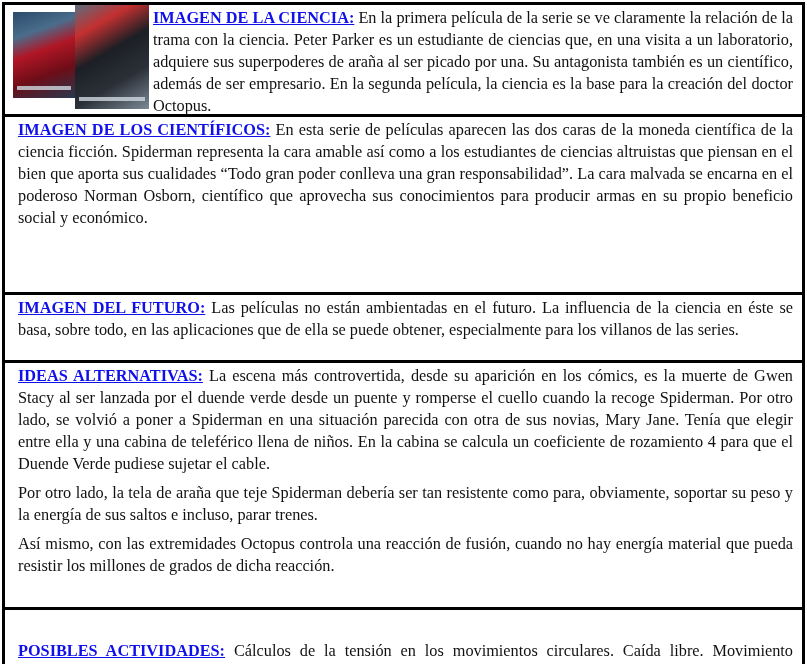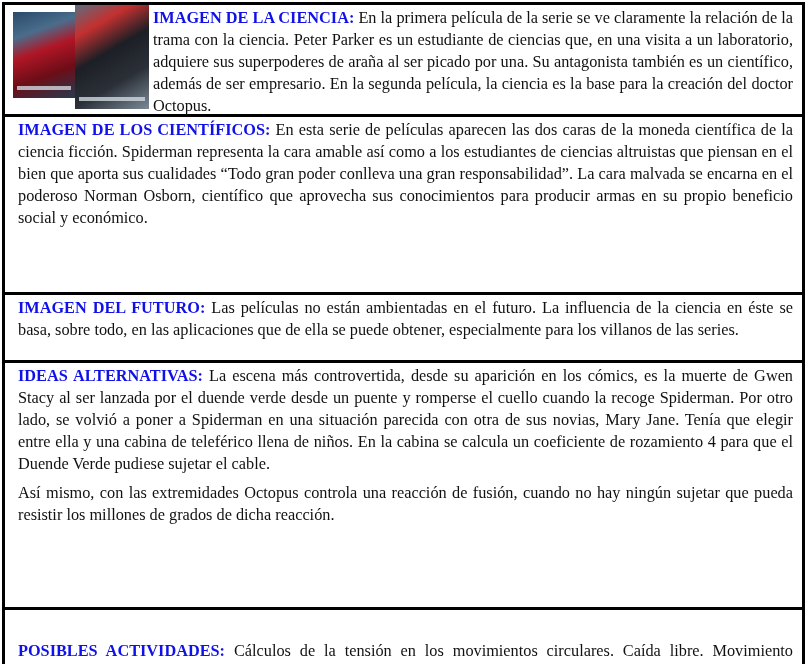--- a/index.html
+++ b/index.html
@@ -5,21 +5,21 @@
   html, body { margin:0; padding:0; background:#ffffff; }
   body { width:807px; height:664px; overflow:hidden; }
   .doc {
     position:absolute; left:2px; top:2px; width:797px;
     border:3px solid #000; background:#fff;
     font-family: "Liberation Serif", "DejaVu Serif", serif;
     font-size:16.3px; line-height:22px; color:#111;
   }
   .section { border-bottom:3px solid #000; padding:2px 9px 5px 13px; text-align:justify; }
   .section:last-child { border-bottom:none; }
-  .heading { color:#1010e8; font-weight:bold; }
+  .heading { color:#1010e8; font-weight:bold;text-decoration:underline; }
   p { margin:0; }
   p + p { margin-top:7px; }
   .s1 { height:104px; position:relative; padding-left:0; padding-top:0; }
   .posters { position:absolute; left:5px; top:0px; width:140px; height:104px; }
   .poster1 { position:absolute; left:3px; top:7px; width:62px; height:86px;
     background: linear-gradient(160deg,#2a4a6a 0%,#4a6d8c 25%,#b01626 45%,#6d0d17 70%,#263a50 100%); }
   .poster1 .title, .poster2 .title { position:absolute; left:4px; right:4px; bottom:8px; height:4px; background:#cfd8e0; opacity:.8; }
   .poster2 { position:absolute; left:65px; top:0px; width:74px; height:104px;
     background: linear-gradient(150deg,#5b6e7d 0%,#c43030 22%,#1c1f25 45%,#2b3038 70%,#7b8a96 100%); }
   .s1 .body { position:absolute; left:148px; right:9px; top:2px; text-align:justify; }
@@ -46,20 +46,21 @@
   <div class="section" style="height:168px;">
     <p><span class="heading">IMAGEN DE LOS CIENTÍFICOS:</span><span> En esta serie de películas aparecen las dos caras de la moneda científica de la ciencia ficción. Spiderman representa la cara amable así como a los estudiantes de ciencias altruistas que piensan en el bien que aporta sus cualidades “Todo gran poder conlleva una gran responsabilidad”. La cara malvada se encarna en el poderoso Norman Osborn, científico que aprovecha sus conocimientos para producir armas en su propio beneficio social y económico.</span></p>
   </div>
 
   <div class="section" style="height:58px;">
     <p><span class="heading">IMAGEN DEL FUTURO:</span><span> Las películas no están ambientadas en el futuro. La influencia de la ciencia en éste se basa, sobre todo, en las aplicaciones que de ella se puede obtener, especialmente para los villanos de las series.</span></p>
   </div>
 
   <div class="section" style="height:237px;">
     <p><span class="heading">IDEAS ALTERNATIVAS:</span><span> La escena más controvertida, desde su aparición en los cómics, es la muerte de Gwen Stacy al ser lanzada por el duende verde desde un puente y romperse el cuello cuando la recoge Spiderman. Por otro lado, se volvió a poner a Spiderman en una situación parecida con otra de sus novias, Mary Jane. Tenía que elegir entre ella y una cabina de teleférico llena de niños. En la cabina se calcula un coeficiente de rozamiento 4 para que el Duende Verde pudiese sujetar el cable.</span></p>
-    <p>Así mismo, con las extremidades Octopus controla una reacción de fusión, cuando no hay ningún sujetar que pueda resistir los millones de grados de dicha reacción.</p>
+    <p>Por otro lado, la tela de araña que teje Spiderman debería ser tan resistente como para, obviamente, soportar su peso y la energía de sus saltos e incluso,  parar trenes.</p>
+    <p>Así mismo, con las extremidades Octopus controla una reacción de fusión, cuando no hay energía material que pueda resistir los millones de grados de dicha reacción.</p>
   </div>
 
   <div class="section" style="height:48px;margin-top:28px;">
     <p><span class="heading">POSIBLES ACTIVIDADES:</span><span> Cálculos de la tensión en los movimientos circulares. Caída libre. Movimiento armónico simple de un péndulo. Debates sobre científicos y usos de la ciencia.</span></p>
   </div>
 
 </div>
 
 </body></html>

